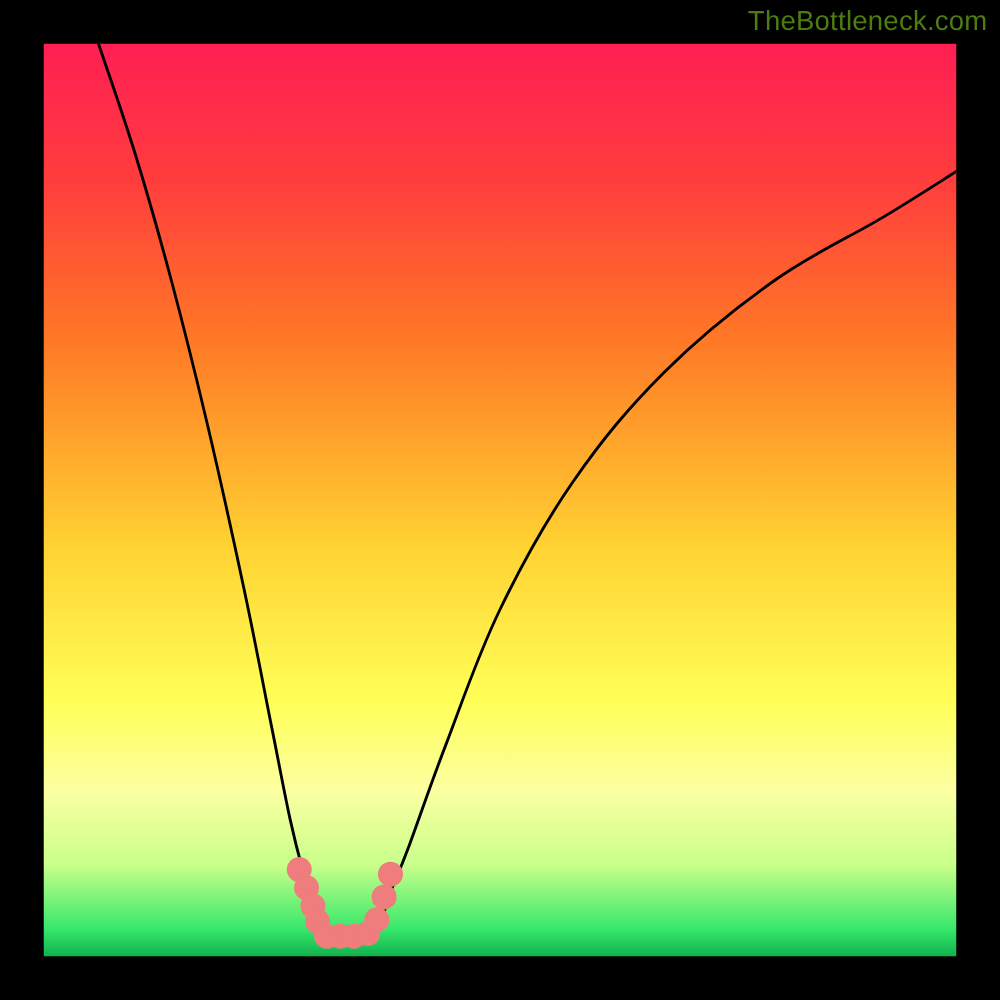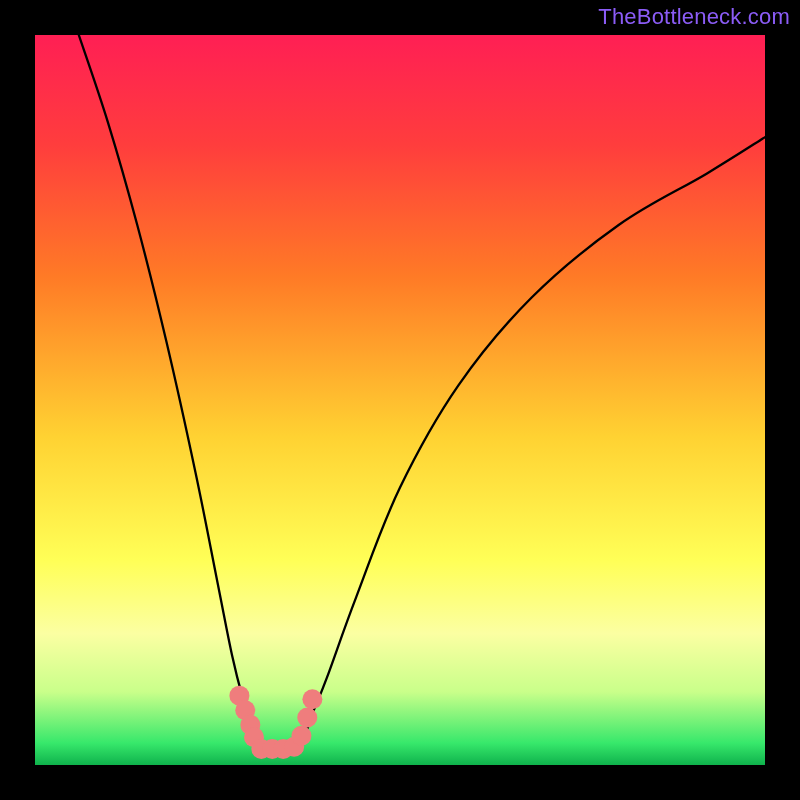--- a/index.html
+++ b/index.html
@@ -16,21 +16,21 @@
     top: 0;
     left: 0;
     width: 800px;
     height: 800px;
     background: #000;
   }
   .watermark {
     position: absolute;
     top: 4px;
     right: 10px;
-    color: #8b5cf6;
+    color: #4d7c0f;
     font-size: 22px;
     font-weight: 400;
     letter-spacing: 0.2px;
     z-index: 10;
   }
   svg {
     position: absolute;
     top: 0;
     left: 0;
   }

